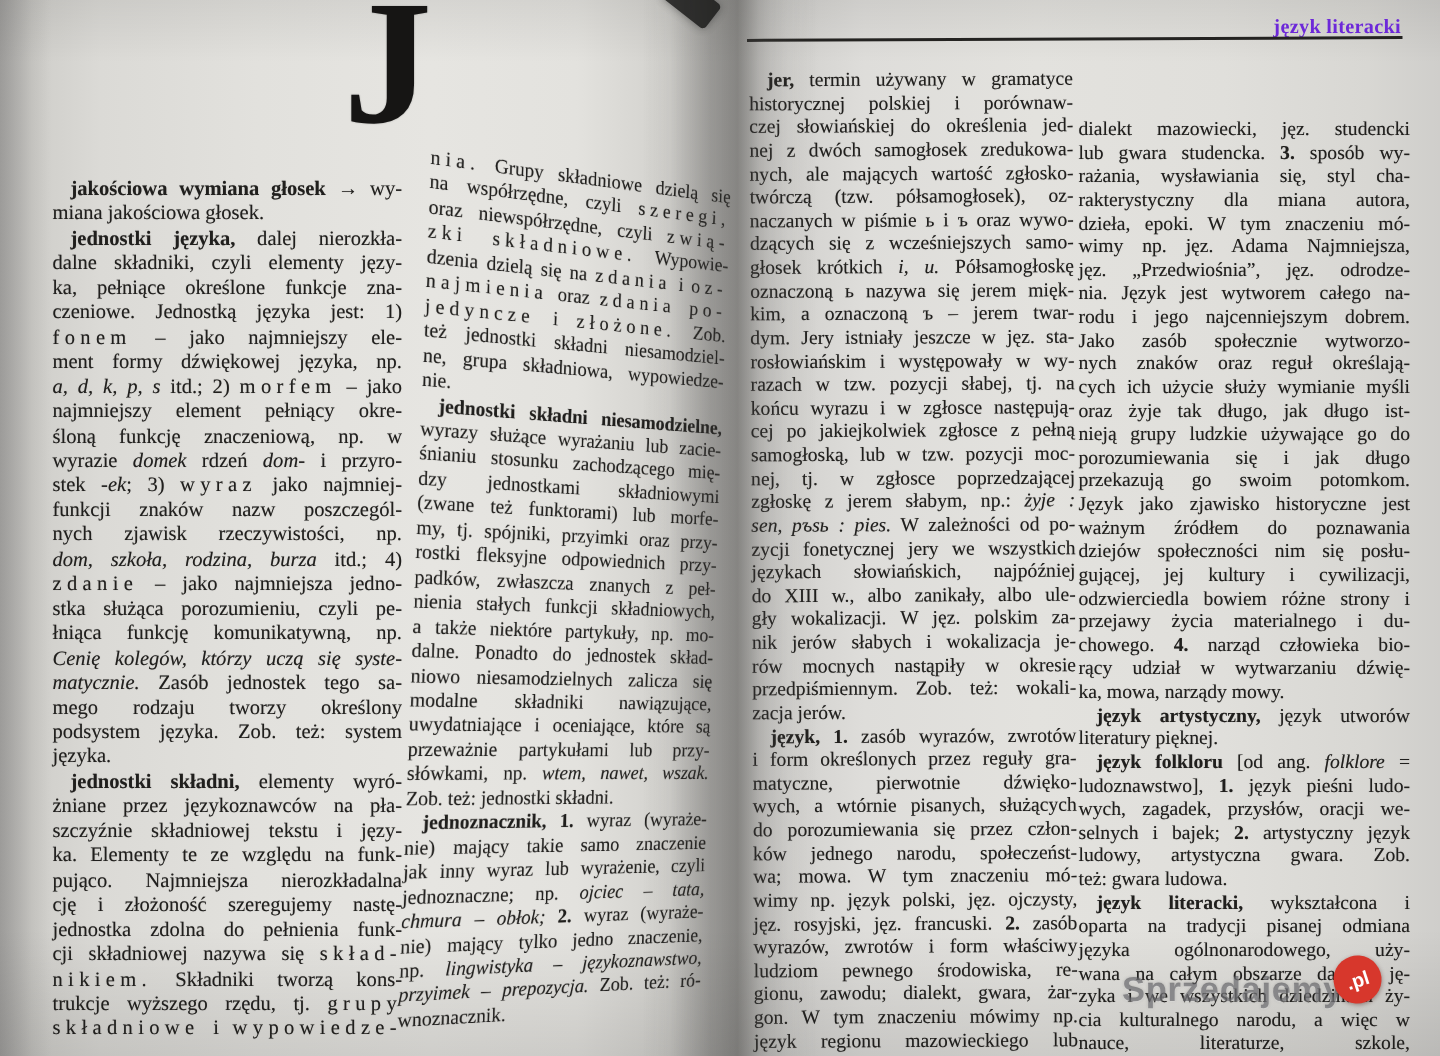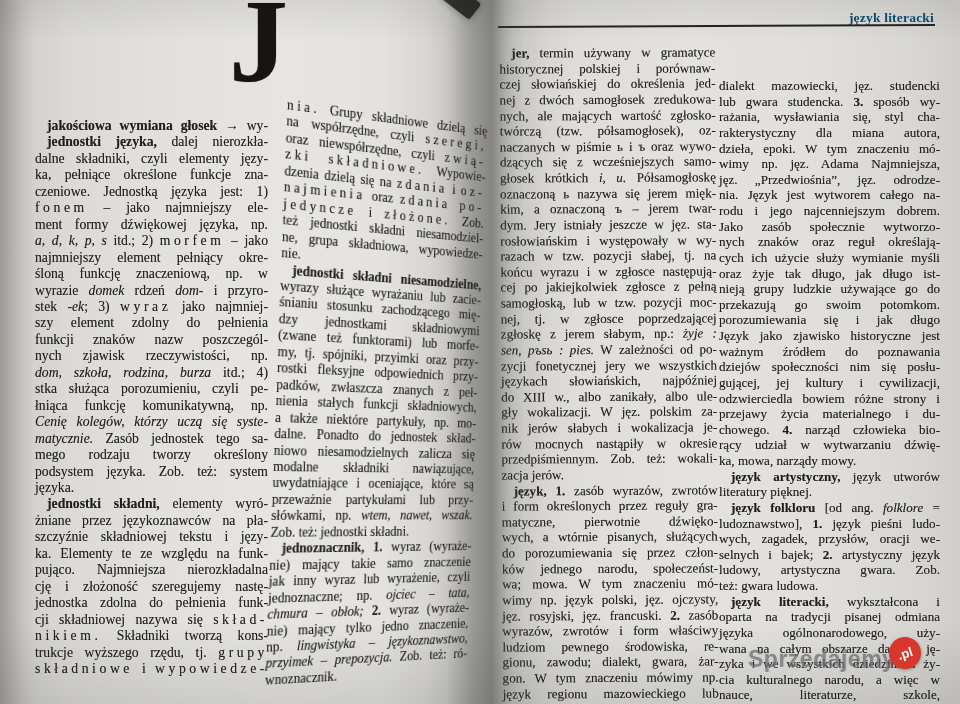--- a/index.html
+++ b/index.html
@@ -59,21 +59,21 @@
   #col-r2{left:719px;top:42px;width:221px;margin-top:36px;}
   
   .drop-cap{
     position:absolute;left:229px;top:-17px;z-index:2;
     font-size:118px;line-height:1;font-weight:700;color:#161514;
     text-shadow:0 0 1px rgba(40,40,40,.4);
   }
   
   .running-head{
     position:absolute;left:500px;top:10px;width:434px;z-index:2;
-    text-align:right;font-weight:700;font-size:13.5px;color:#0c4a6e;
+    text-align:right;font-weight:700;font-size:13.5px;color:#6d28d9;
     letter-spacing:.2px;
   }
   .head-rule{
     position:absolute;left:498px;top:25px;width:437px;height:2px;z-index:2;
     background:#242321;transform:rotate(-.25deg);
   }
   
   .watermark{
     position:absolute;left:748px;top:646px;z-index:9;pointer-events:none;
     font-family:"Liberation Sans","DejaVu Sans",sans-serif;
@@ -92,35 +92,36 @@
   }
 </style>
 </head>
 <body>
 
 <div class="photo"></div>
 
 <div class="drop-cap">J</div>
 <div id="col-l1" class="col lp">
     <div class="line ind"><span class="b">jakościowa wymiana głosek</span><span> → wy-</span></div>
+    <div class="line nj"><span>miana jakościowa głosek.</span></div>
     <div class="line ind"><span class="b">jednostki języka,</span><span> dalej nierozkła-</span></div>
     <div class="line"><span>dalne składniki, czyli elementy języ-</span></div>
     <div class="line"><span>ka, pełniące określone funkcje zna-</span></div>
     <div class="line"><span>czeniowe. Jednostką języka jest: 1)</span></div>
     <div class="line"><span class="sp">fonem</span><span> – jako najmniejszy ele-</span></div>
     <div class="line"><span>ment formy dźwiękowej języka, np.</span></div>
     <div class="line"><span class="i">a, d, k, p, s</span><span> itd.; 2) </span><span class="sp">morfem</span><span> – jako</span></div>
     <div class="line"><span>najmniejszy element pełniący okre-</span></div>
     <div class="line"><span>śloną funkcję znaczeniową, np. w</span></div>
     <div class="line"><span>wyrazie </span><span class="i">domek</span><span> rdzeń </span><span class="i">dom-</span><span> i przyro-</span></div>
     <div class="line"><span>stek </span><span class="i">-ek</span><span>; 3) </span><span class="sp">wyraz</span><span> jako najmniej-</span></div>
-    <div class="line"><span>szy element zdolny do pełnienia</span></div>
     <div class="line"><span>funkcji znaków nazw poszczegól-</span></div>
     <div class="line"><span>nych zjawisk rzeczywistości, np.</span></div>
     <div class="line"><span class="i">dom, szkoła, rodzina, burza</span><span> itd.; 4)</span></div>
+    <div class="line"><span class="sp">zdanie</span><span> – jako najmniejsza jedno-</span></div>
     <div class="line"><span>stka służąca porozumieniu, czyli pe-</span></div>
     <div class="line"><span>łniąca funkcję komunikatywną, np.</span></div>
     <div class="line"><span class="i">Cenię kolegów, którzy uczą się syste-</span></div>
     <div class="line"><span class="i">matycznie.</span><span> Zasób jednostek tego sa-</span></div>
     <div class="line"><span>mego rodzaju tworzy określony</span></div>
     <div class="line"><span>podsystem języka. Zob. też: system</span></div>
     <div class="line nj"><span>języka.</span></div>
     <div class="line ind"><span class="b">jednostki składni,</span><span> elementy wyró-</span></div>
     <div class="line"><span>żniane przez językoznawców na pła-</span></div>
     <div class="line"><span>szczyźnie składniowej tekstu i języ-</span></div>
@@ -226,22 +227,22 @@
     <div class="line"><span>dzieła, epoki. W tym znaczeniu mó-</span></div>
     <div class="line"><span>wimy np. jęz. Adama Najmniejsza,</span></div>
     <div class="line"><span>jęz. „Przedwiośnia”, jęz. odrodze-</span></div>
     <div class="line"><span>nia. Język jest wytworem całego na-</span></div>
     <div class="line"><span>rodu i jego najcenniejszym dobrem.</span></div>
     <div class="line"><span>Jako zasób społecznie wytworzo-</span></div>
     <div class="line"><span>nych znaków oraz reguł określają-</span></div>
     <div class="line"><span>cych ich użycie służy wymianie myśli</span></div>
     <div class="line"><span>oraz żyje tak długo, jak długo ist-</span></div>
     <div class="line"><span>nieją grupy ludzkie używające go do</span></div>
+    <div class="line"><span>porozumiewania się i jak długo</span></div>
     <div class="line"><span>przekazują go swoim potomkom.</span></div>
-    <div class="line"><span>porozumiewania się i jak długo</span></div>
     <div class="line"><span>Język jako zjawisko historyczne jest</span></div>
     <div class="line"><span>ważnym źródłem do poznawania</span></div>
     <div class="line"><span>dziejów społeczności nim się posłu-</span></div>
     <div class="line"><span>gującej, jej kultury i cywilizacji,</span></div>
     <div class="line"><span>odzwierciedla bowiem różne strony i</span></div>
     <div class="line"><span>przejawy życia materialnego i du-</span></div>
     <div class="line"><span>chowego. </span><span class="b">4.</span><span> narząd człowieka bio-</span></div>
     <div class="line"><span>rący udział w wytwarzaniu dźwię-</span></div>
     <div class="line nj"><span>ka, mowa, narządy mowy.</span></div>
     <div class="line ind"><span class="b">język artystyczny,</span><span> język utworów</span></div>

